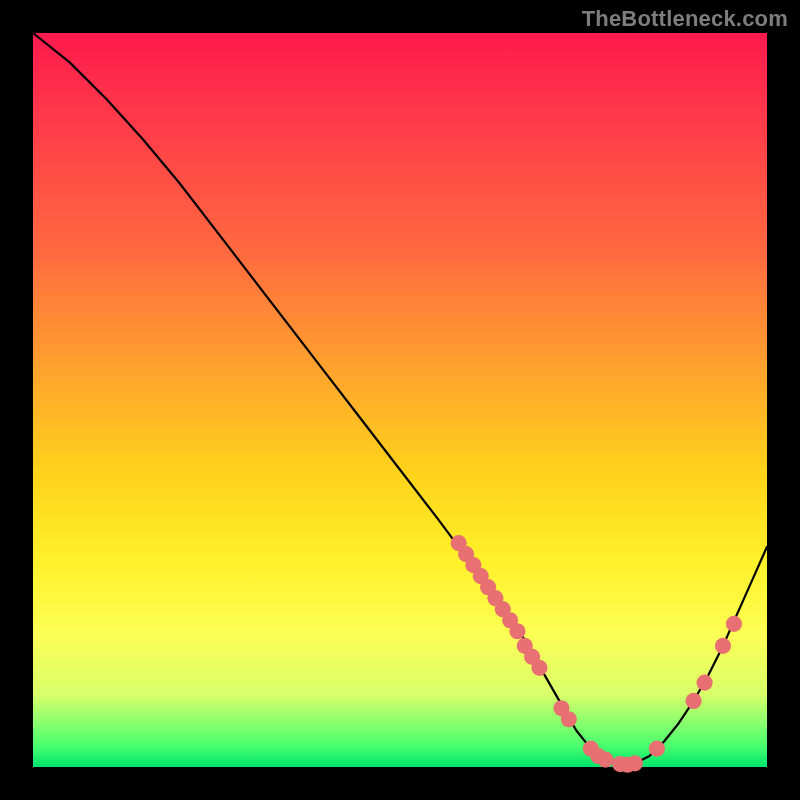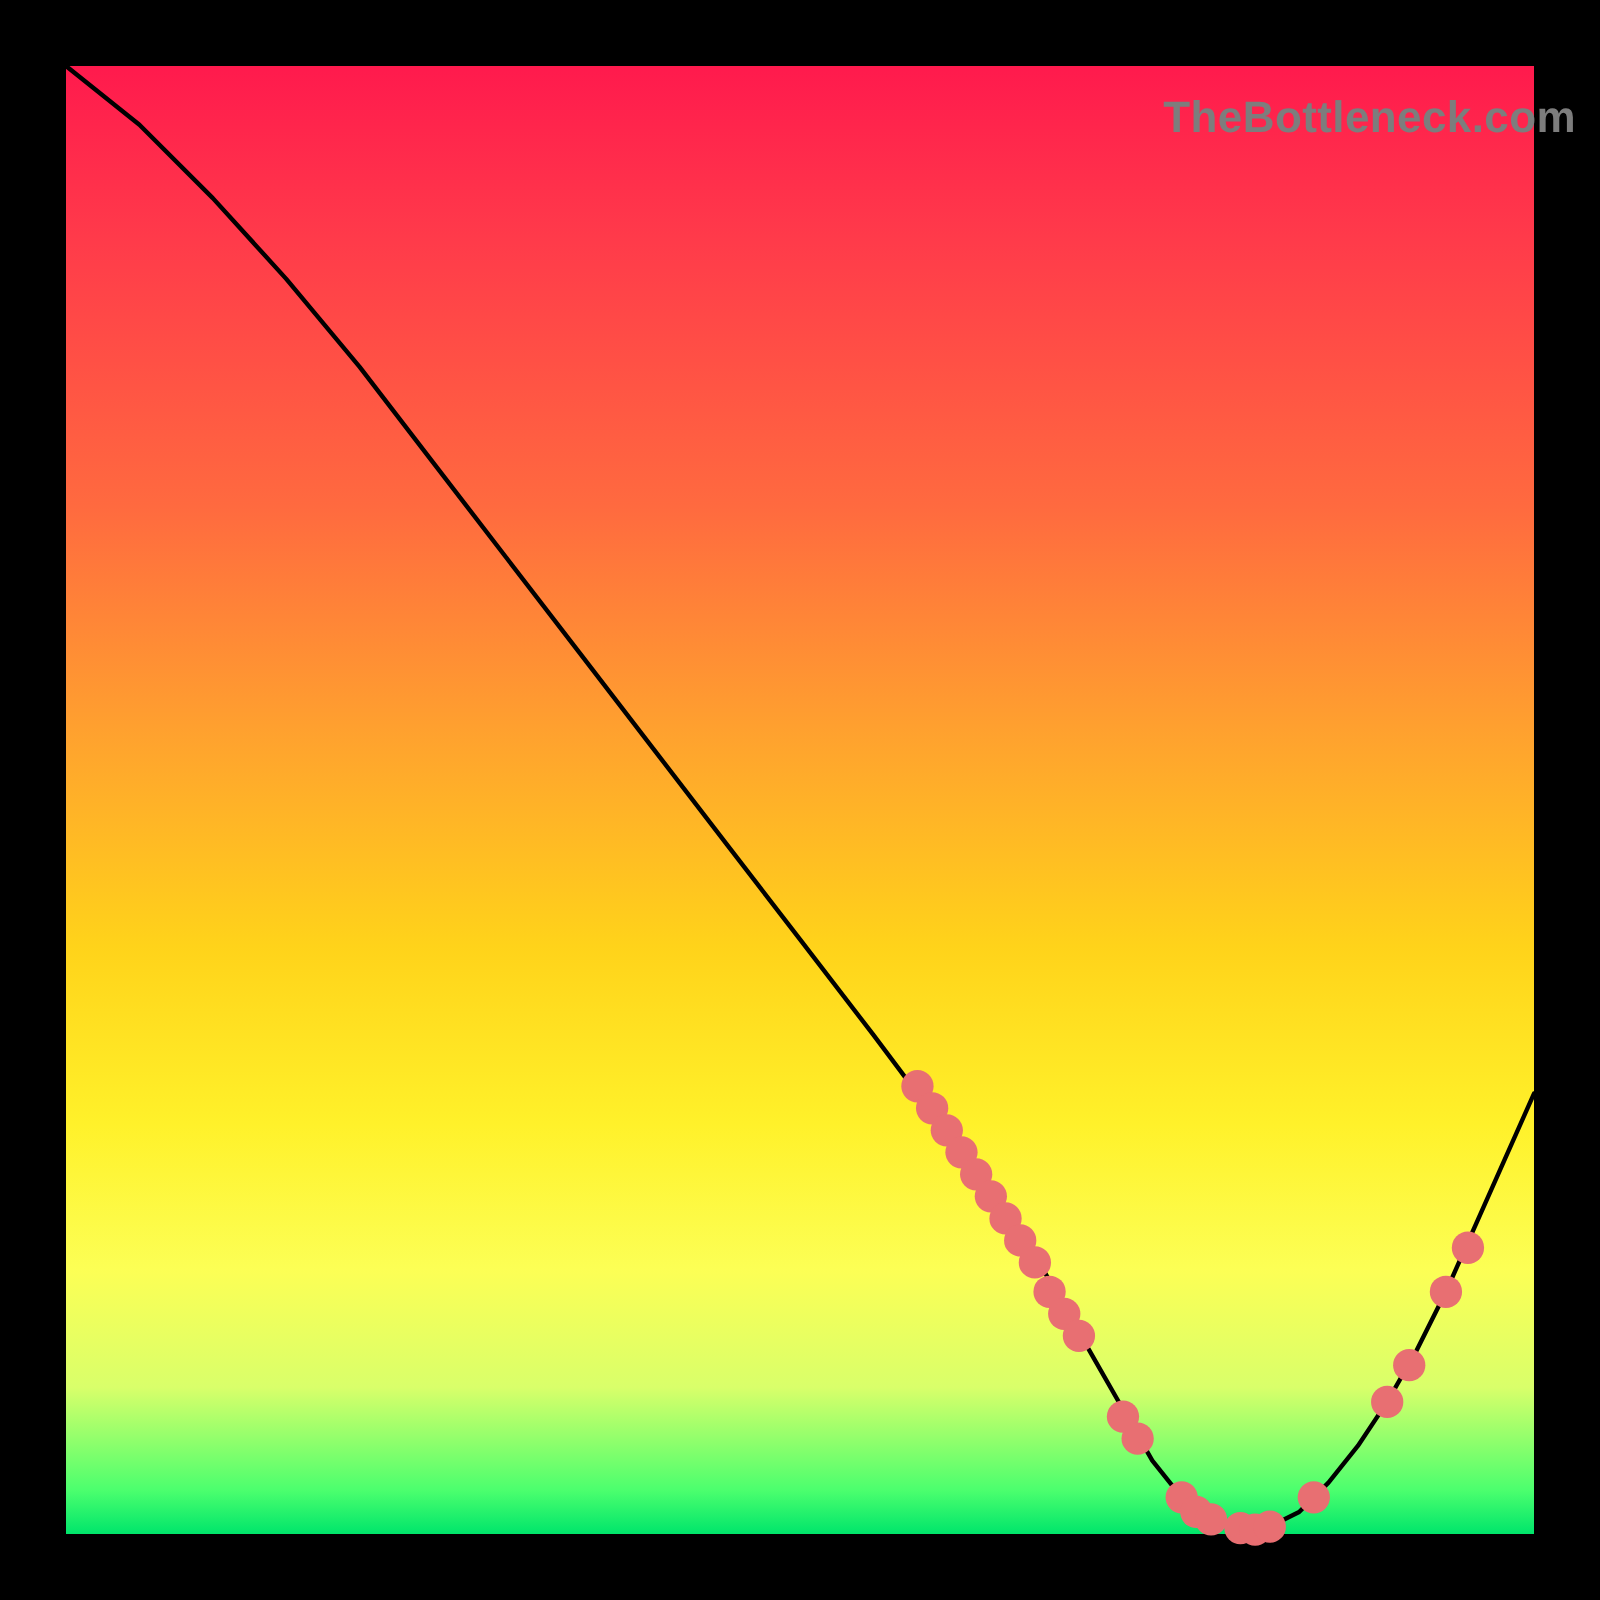--- a/index.html
+++ b/index.html
@@ -47,21 +47,20 @@
   }
   .watermark {
     position: absolute;
     top: 6px;
     right: 12px;
     color: #7d7d7d;
     font-size: 22px;
     font-weight: 600;
     letter-spacing: 0.2px;
     user-select: none;
-    margin-top: 40px;
   }
 </style>
 </head>
 <body>
 
 <div class="canvas-wrap">
 
   <div class="plot-area"></div>
 
   <svg class="overlay" viewBox="0 0 734 734" preserveAspectRatio="none">

